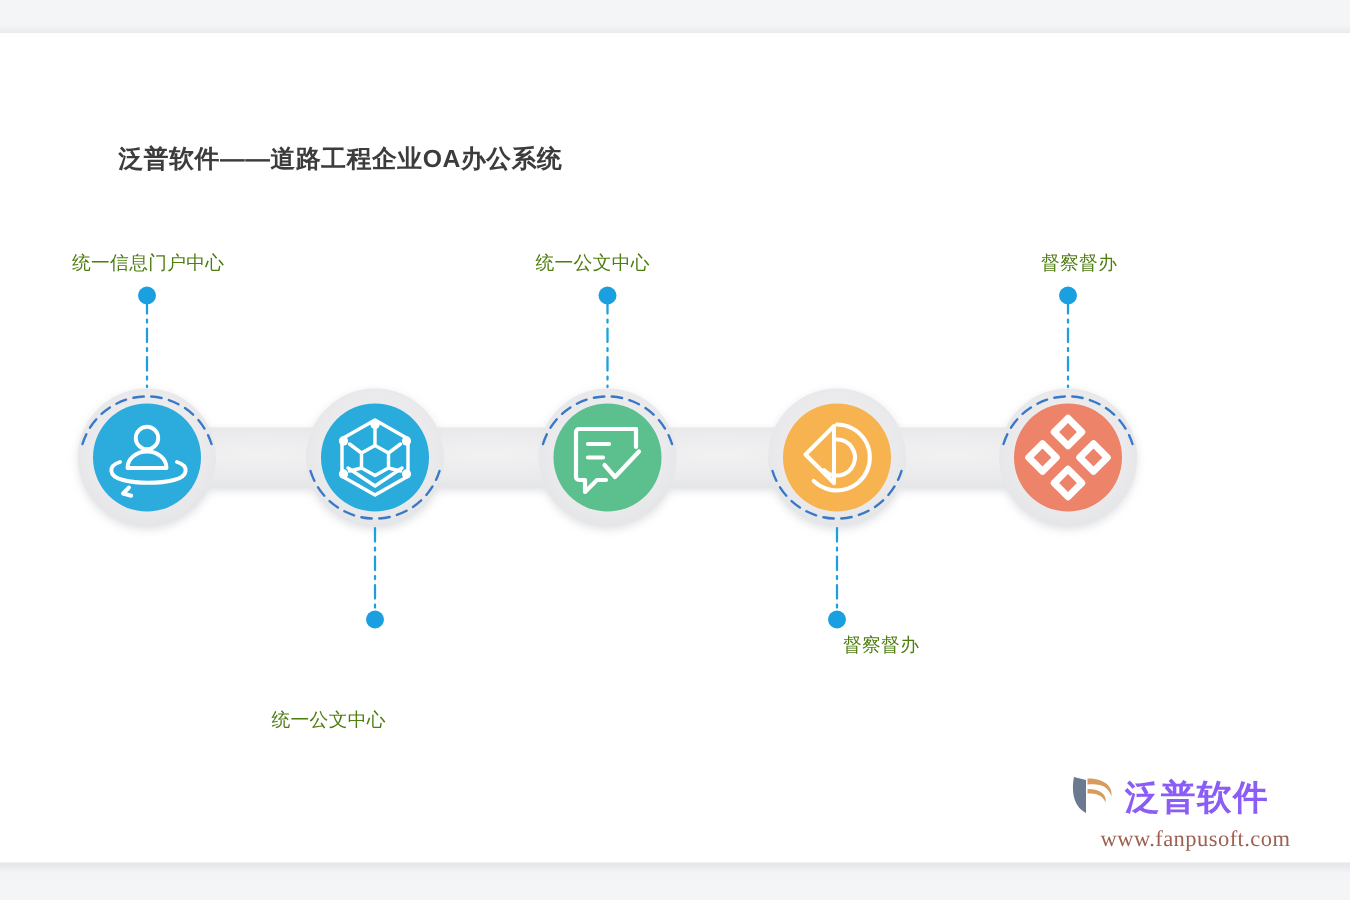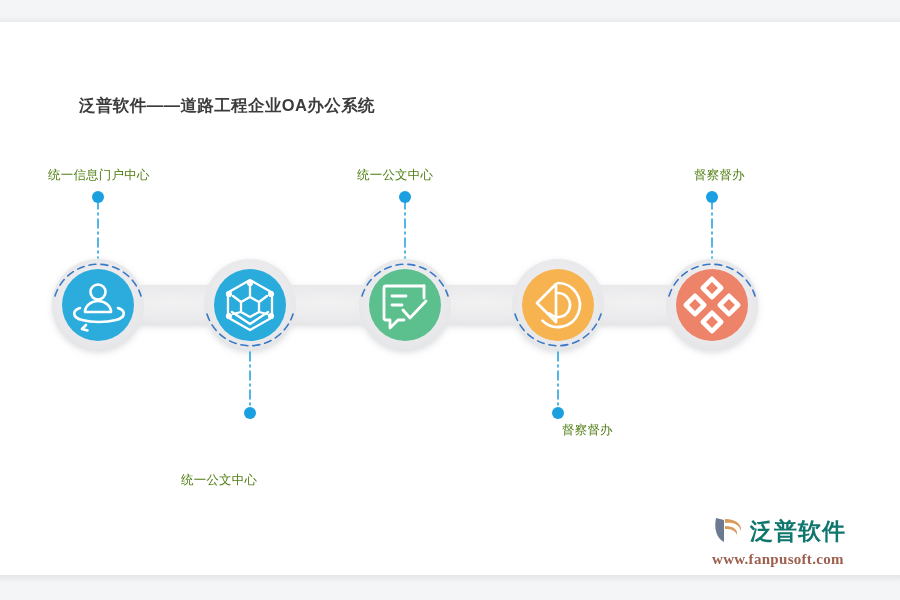--- a/index.html
+++ b/index.html
@@ -90,30 +90,30 @@
   }
   .wm-row {
     display: flex;
     align-items: center;
     gap: 4px;
   }
   .wm-mark { flex: 0 0 auto; }
   .wm-name {
     font-size: 23px;
     font-weight: bold;
-    color: #0f766e;
+    color: #8b5cf6;
     letter-spacing: 1px;
     line-height: 1;
   }
   .wm-url {
     margin-top: 3px;
-    text-align: left;
+    text-align: center;
     font-family: "Liberation Serif", "DejaVu Serif", serif;
     font-size: 15px;
-    font-weight: bold;
+    font-weight: normal;
     color: #9d5f4e;
     letter-spacing: 0.3px;
   }
 </style>
 </head>
 <body>
 
 <div class="page-frame">
   <div class="band-top"></div>
   <div class="canvas"></div>

